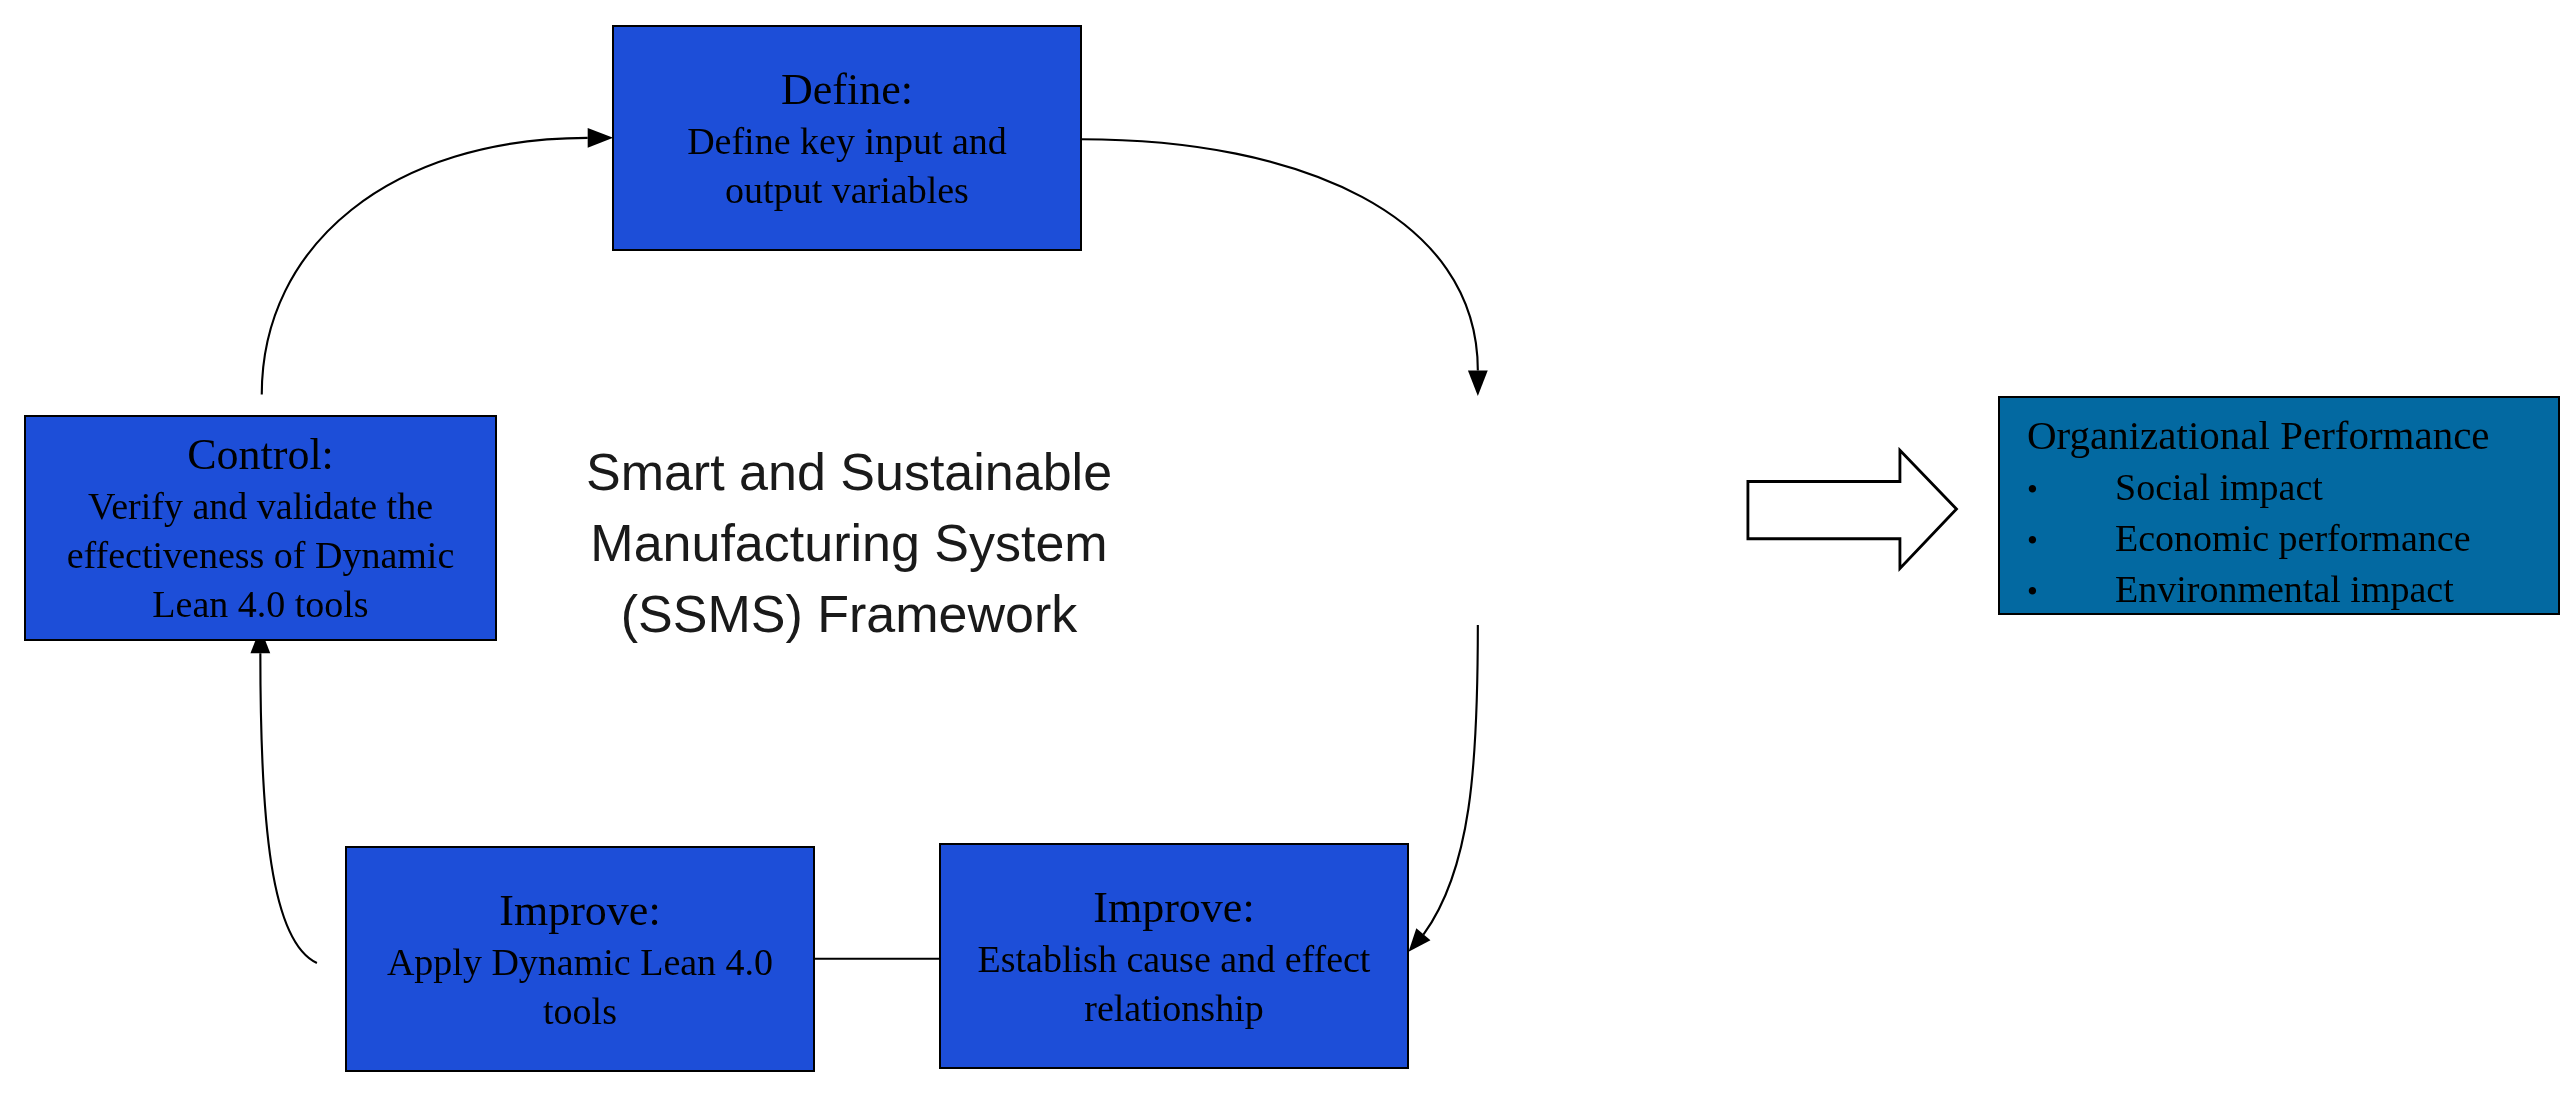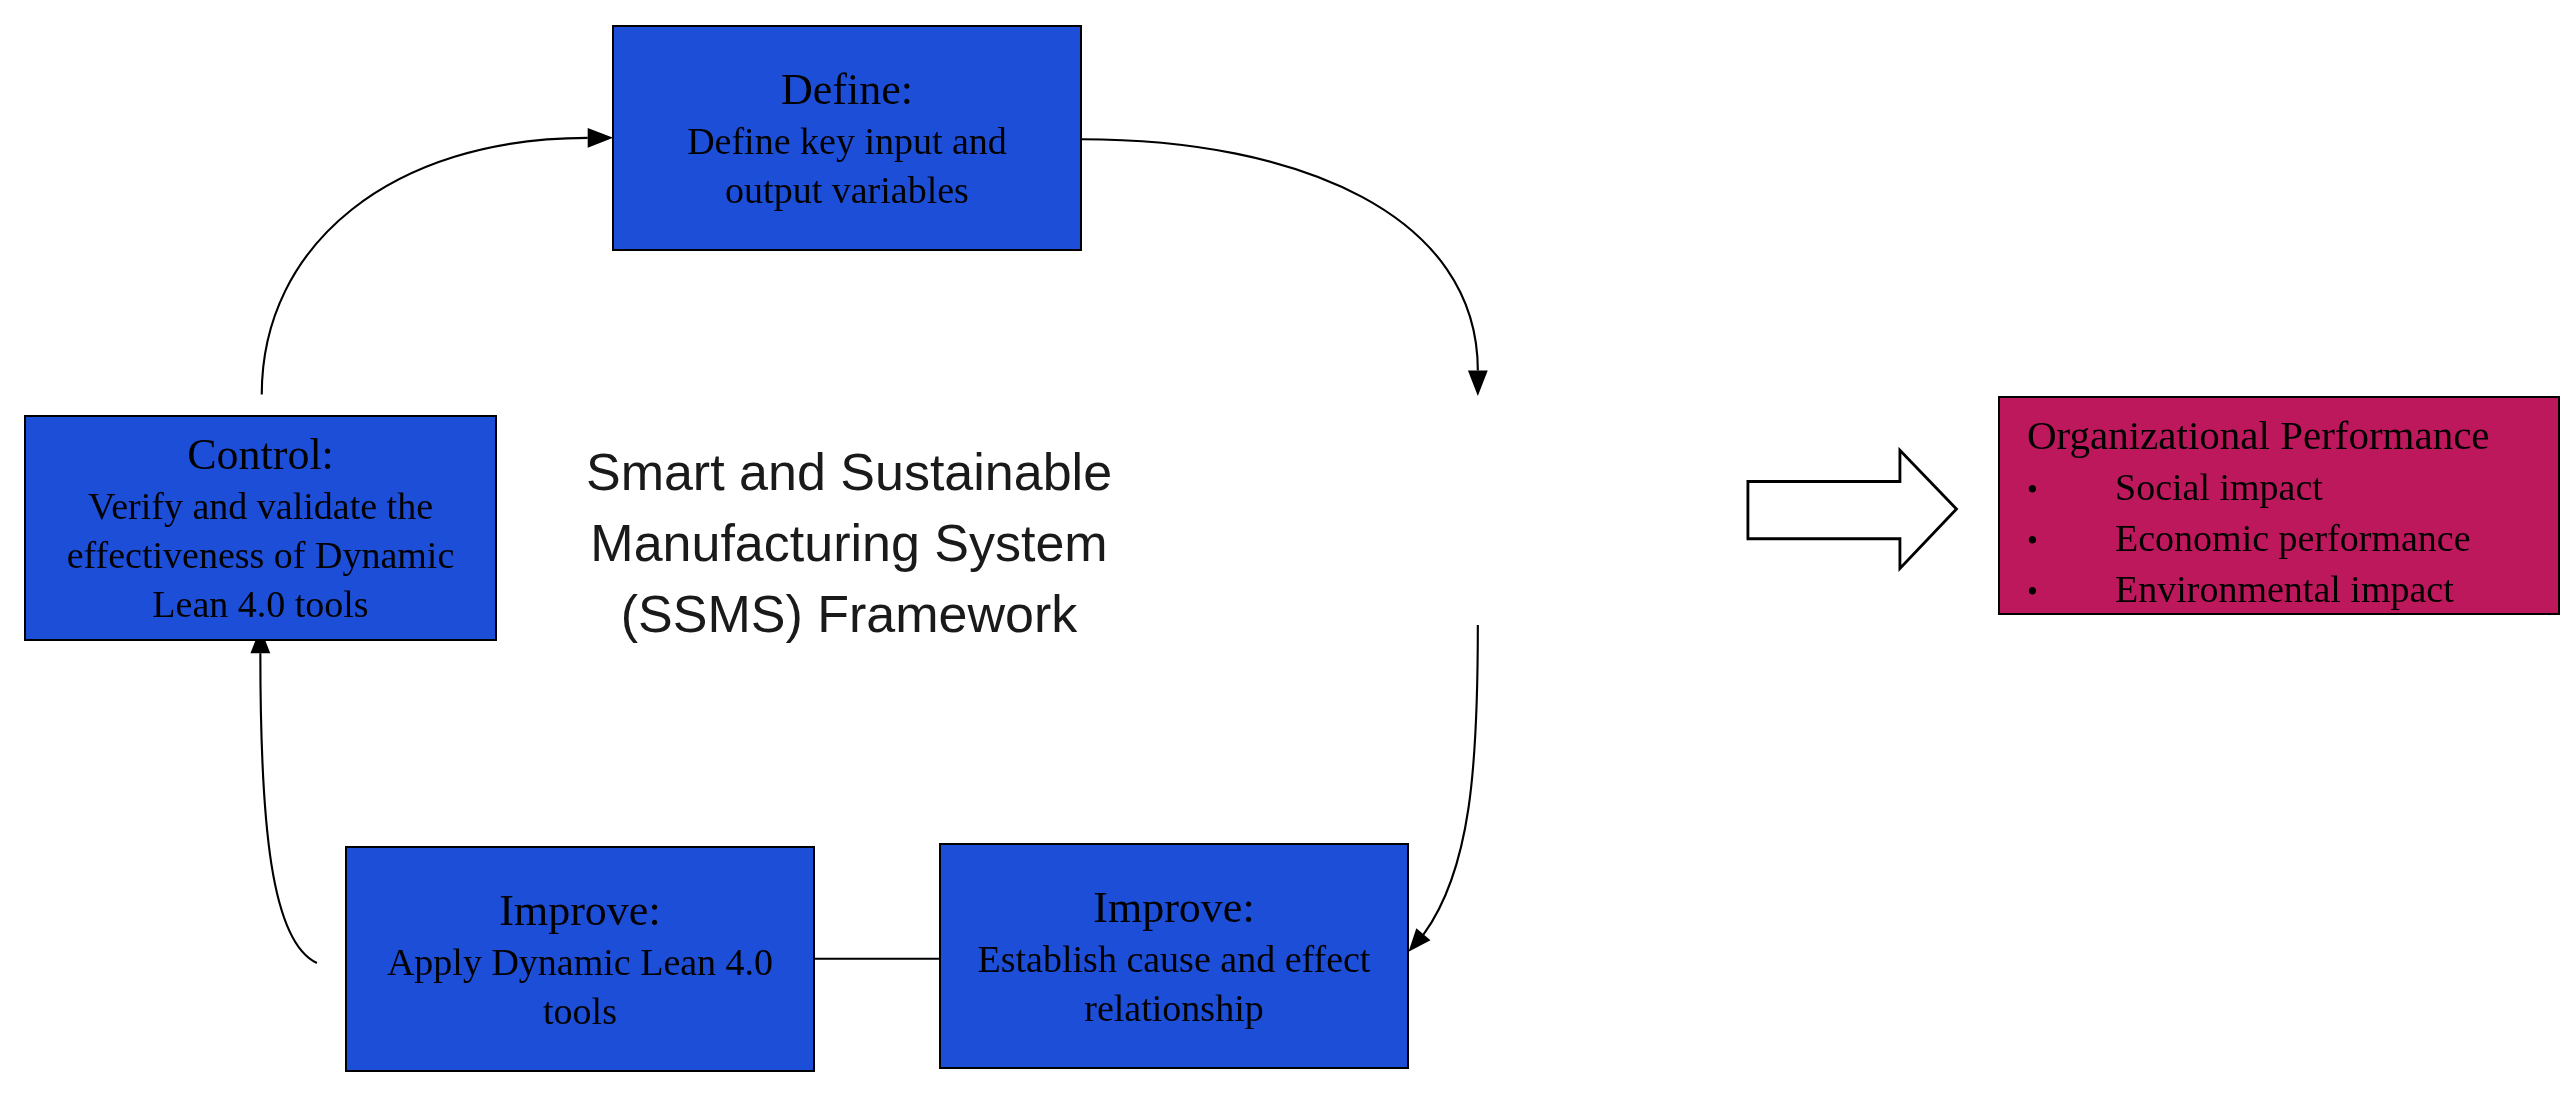--- a/index.html
+++ b/index.html
@@ -63,21 +63,21 @@
     white-space: nowrap;
   }
   .output-box {
     position: absolute;
     left: 1998px;
     top: 396px;
     width: 562px;
     height: 219px;
     box-sizing: border-box;
     border: 2.8px solid #000000;
-    background: #be185d;
+    background: #0369a1;
     padding: 10px 14px 9px 27px;
   }
   .output-title {
     font-size: 41px;
     line-height: 55px;
     white-space: nowrap;
   }
   .bullet-row {
     display: flex;
     align-items: baseline;

